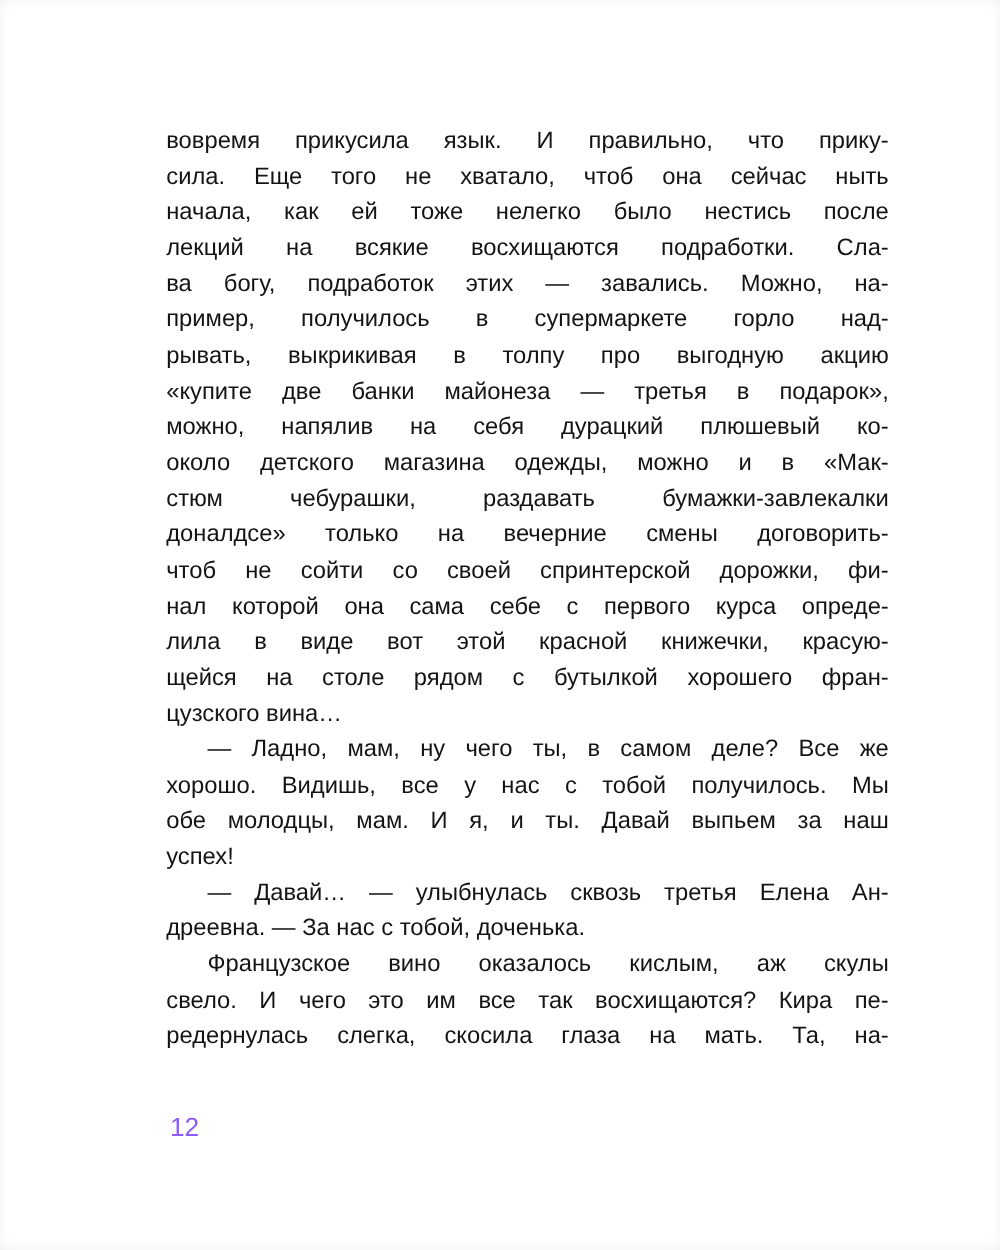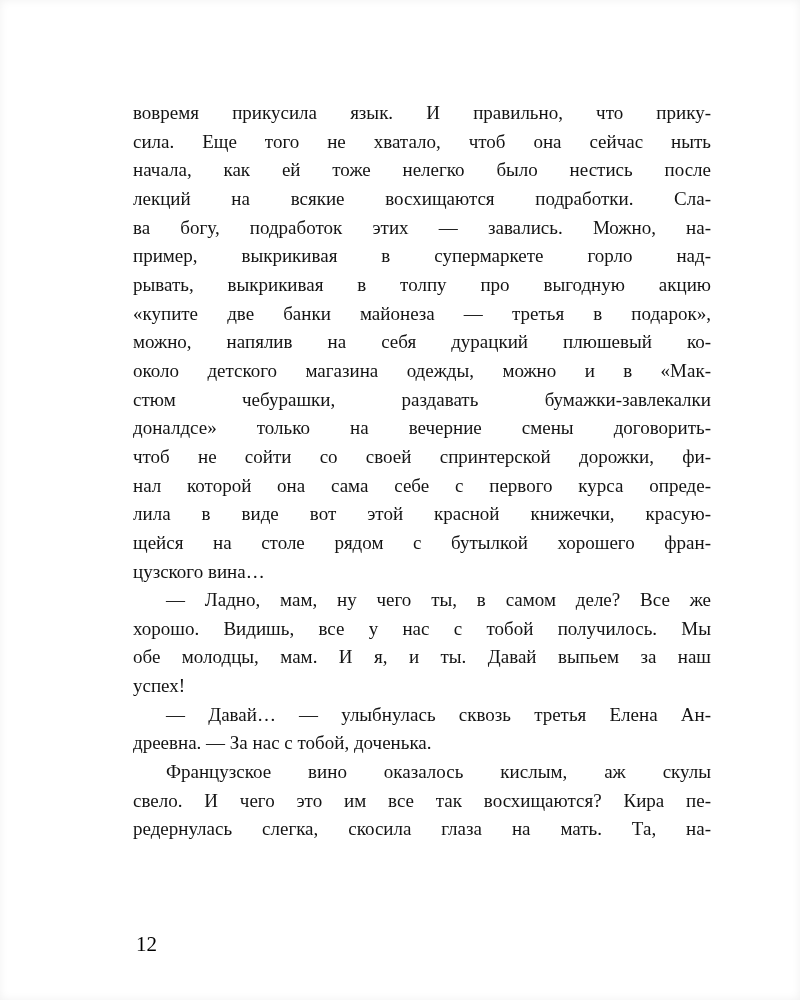--- a/index.html
+++ b/index.html
@@ -3,21 +3,21 @@
 <meta charset="utf-8">
 <style>
   * { margin: 0; padding: 0; box-sizing: border-box; }
   html, body { background: #ffffff; }
   .page {
     position: relative;
     width: 800px;
     height: 1000px;
     background: #ffffff;
     overflow: hidden;
-    font-family: Liberation Serif, serif;
+    font-family: Liberation Sans, sans-serif;
     color: #141414;
     box-shadow: inset 0 0 10px rgba(0,0,0,0.06);
   }
   .text-block {
     position: absolute;
     left: 133px;
     top: 99px;
     width: 578px;
     font-size: 19px;
     line-height: 28.65px;
@@ -31,37 +31,36 @@
     text-align-last: left;
   }
   .line.indent {
     text-indent: 33px;
   }
   .page-number {
     position: absolute;
     left: 136px;
     top: 891px;
     font-size: 21px;
-    color: #000000;
-    margin-top: 41px;
+    color: #8b5cf6;
   }
 </style>
 </head>
 <body>
 
 <div class="page">
   <div class="text-block">
 
     <div class="para">
       <div class="line">вовремя прикусила язык. И правильно, что прику-</div>
       <div class="line">сила. Еще того не хватало, чтоб она сейчас ныть</div>
       <div class="line">начала, как ей тоже нелегко было нестись после</div>
       <div class="line">лекций на всякие восхищаются подработки. Сла-</div>
       <div class="line">ва богу, подработок этих — завались. Можно, на-</div>
-      <div class="line">пример, выкрикивая в супермаркете горло над-</div>
+      <div class="line">пример, получилось в супермаркете горло над-</div>
       <div class="line">рывать, выкрикивая в толпу про выгодную акцию</div>
       <div class="line">«купите две банки майонеза — третья в подарок»,</div>
       <div class="line">можно, напялив на себя дурацкий плюшевый ко-</div>
       <div class="line">около детского магазина одежды, можно и в «Мак-</div>
       <div class="line">стюм чебурашки, раздавать бумажки-завлекалки</div>
       <div class="line">доналдсе» только на вечерние смены договорить-</div>
       <div class="line">чтоб не сойти со своей спринтерской дорожки, фи-</div>
       <div class="line">нал которой она сама себе с первого курса опреде-</div>
       <div class="line">лила в виде вот этой красной книжечки, красую-</div>
       <div class="line">щейся на столе рядом с бутылкой хорошего фран-</div>

